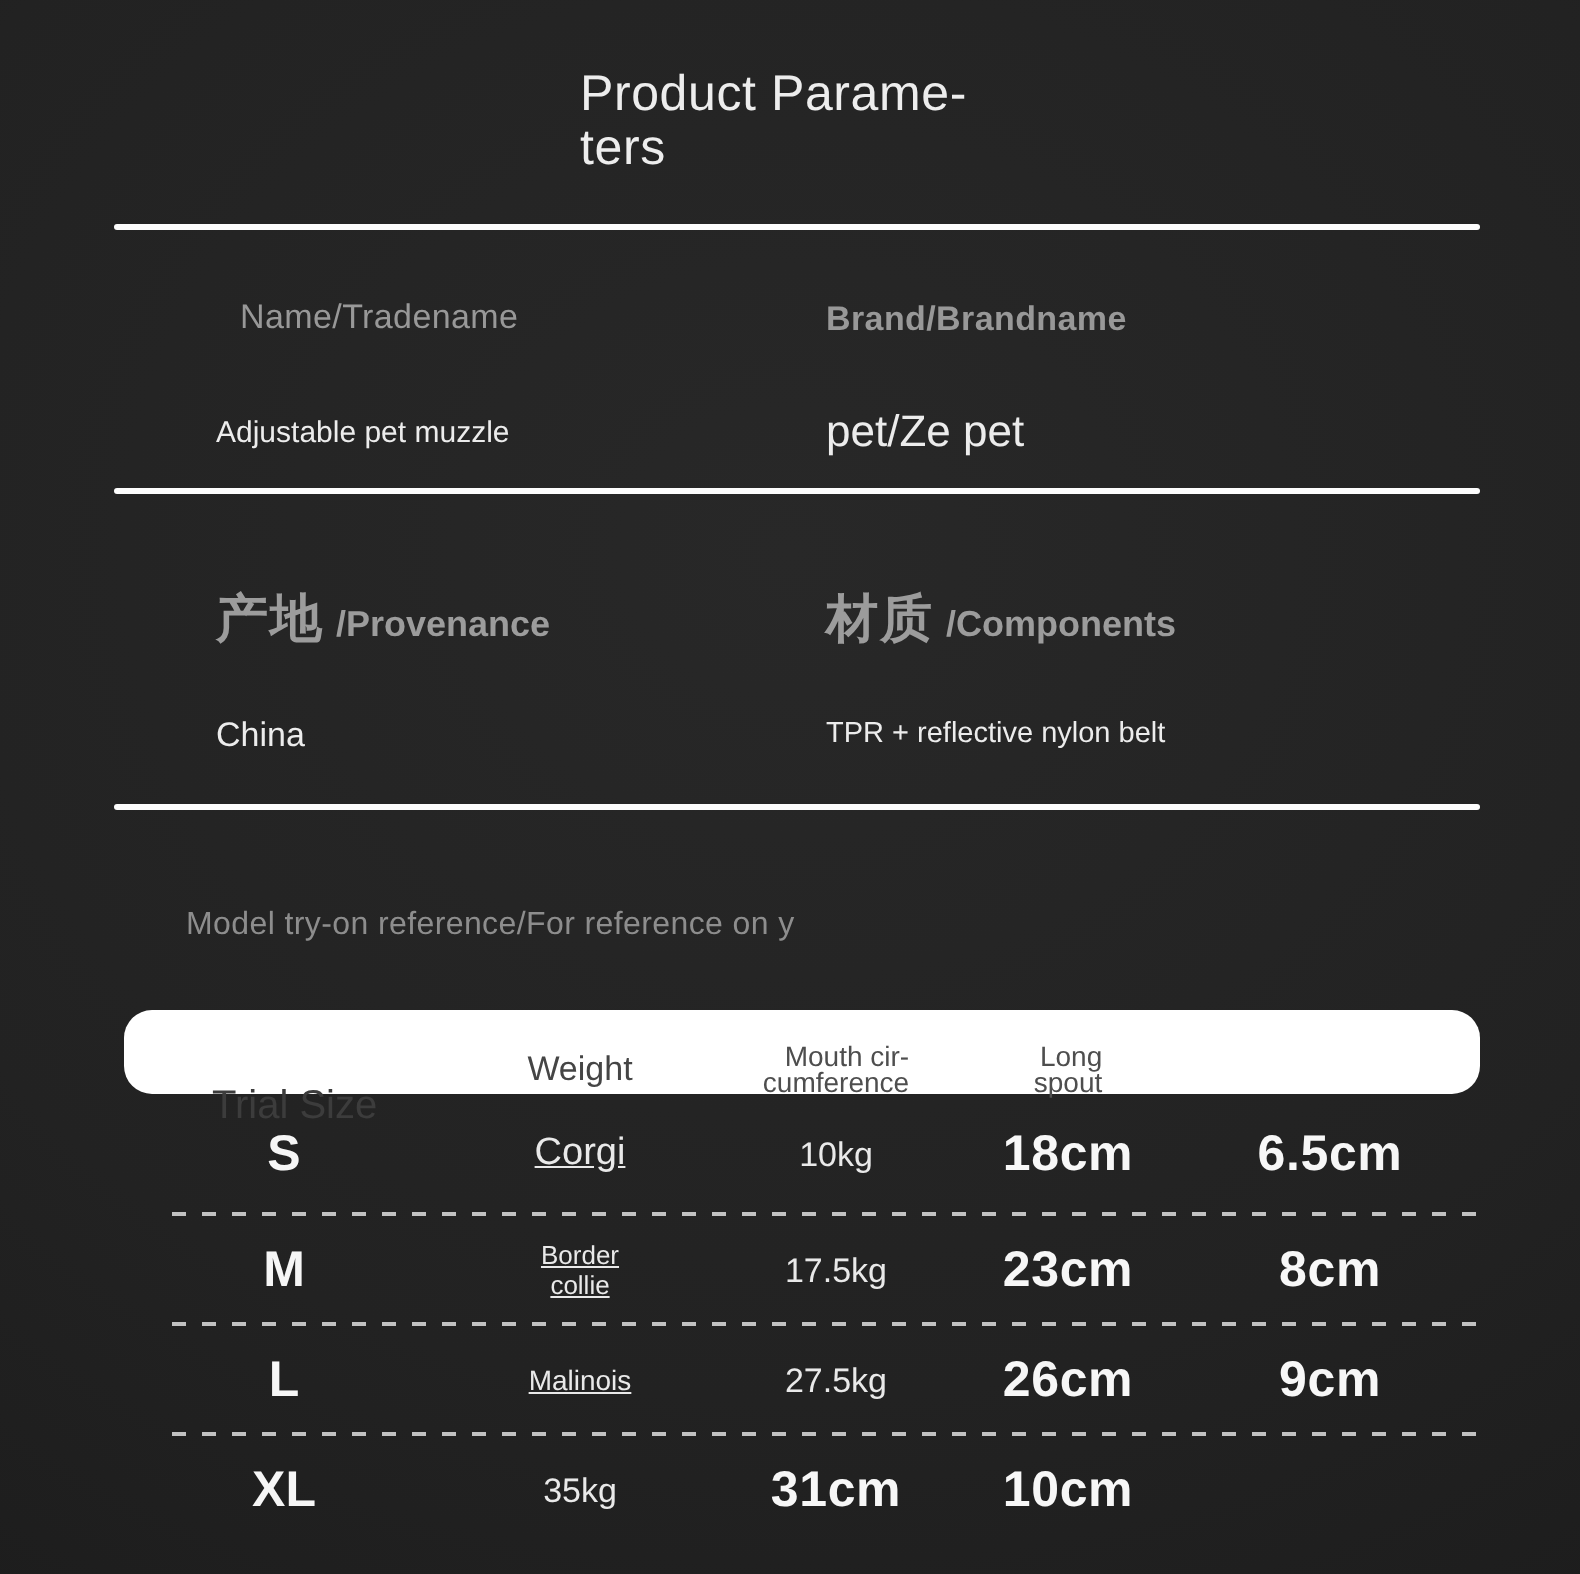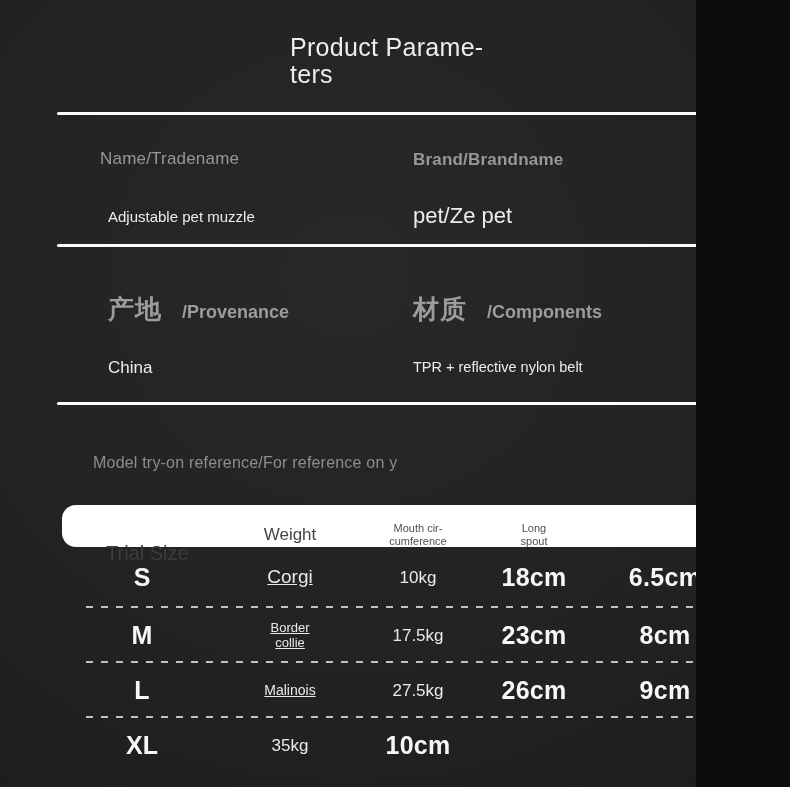--- a/index.html
+++ b/index.html
@@ -1,18 +1,18 @@
 <!DOCTYPE html>
 <html><head>
 <meta charset="utf-8">
 <style>
   html,body{margin:0;padding:0;background:#0d0d0d;}
   .stage{
     position:relative;
-    width:696px;height:787px;
+    width:790px;height:787px;
     overflow:hidden;
     font-family:"Liberation Sans", sans-serif;
     background:
       radial-gradient(140% 120% at 50% 35%, #282828 0%, #222222 45%, #1b1b1b 75%, #141414 100%);
     color:#f0f0f0;
   }
   .abs{position:absolute;}
 
   
   .page-title{
@@ -27,26 +27,26 @@
     left:57px;width:683px;height:3px;
     background:#fdfdfd;border-radius:2px;
   }
   .rule-1{top:112px;}
   .rule-2{top:244px;}
   .rule-3{top:402px;}
 
   
   .field-label{font-size:17px;color:#989898;letter-spacing:.2px;}
   .field-value{color:#ececec;margin-top:25px;}
-  .name-label{left:100px;top:149px;}
+  .name-label{left:120px;top:149px;}
   .name-value{left:108px;top:183px;font-size:15px;}
   .brand-label{left:413px;top:150px;font-weight:bold;}
   .brand-value{left:413px;top:178px;font-size:22px;}
 
-  .bifield{display:flex;align-items:baseline;gap:20px;color:#9c9c9c;font-weight:700;}
+  .bifield{display:flex;align-items:baseline;gap:6px;color:#9c9c9c;font-weight:700;}
   .bifield .cn{font-size:26px;letter-spacing:1px;}
   .bifield .en{font-size:18px;}
   .prov-label{left:108px;top:292px;}
   .prov-value{left:108px;top:333px;font-size:17px;}
   .comp-label{left:413px;top:292px;}
   .comp-value{left:413px;top:334px;font-size:14.5px;}
 
   
   .table-caption{
     left:93px;top:454px;
@@ -63,21 +63,21 @@
   .table-header{
     height:42px;
     background:#ffffff;
     border-radius:14px;
     color:#3c3c3c;
   }
   .th{display:flex;justify-content:center;align-items:center;}
   .th-size{justify-content:flex-start;padding-left:44px;font-size:20px;margin-top:37px;}
   .th-model{font-size:20px;}
   .th-weight{font-size:17px;color:#454545;}
-  .th-small{font-size:11px;line-height:13px;color:#4e4e4e;white-space:pre-line;text-align:center;}
+  .th-small{font-size:14px;line-height:13px;color:#4e4e4e;white-space:pre-line;text-align:right;}
 
   .row{position:relative;}
   .row-1{height:61px;}
   .row-2,.row-3,.row-4{height:55px;}
   .td{display:flex;justify-content:center;align-items:center;text-align:center;}
   .td-size{font-size:25px;font-weight:700;color:#f6f6f6;}
   .td-model{color:#e9e9e9;white-space:pre-line;line-height:1.1;text-decoration:underline;}
   .td-weight{font-size:17px;color:#e9e9e9;}
   .td-cm{font-size:25px;font-weight:700;color:#f7f7f7;letter-spacing:.3px;}
   .model-lg{font-size:19px;}
@@ -159,17 +159,18 @@
       <div class="td td-model model-md">Malinois</div>
       <div class="td td-weight">27.5kg</div>
       <div class="td td-cm">26cm</div>
       <div class="td td-cm">9cm</div>
       <div class="dash-sep"></div>
     </div>
 
     <div class="row row-4 grid-cols">
       <div class="td td-size">XL</div>
       <div class="td td-weight">35kg</div>
+      <div class="td td-cm">31cm</div>
       <div class="td td-cm">10cm</div>
     </div>
 
   </div>
 </div>
 
 </body></html>

